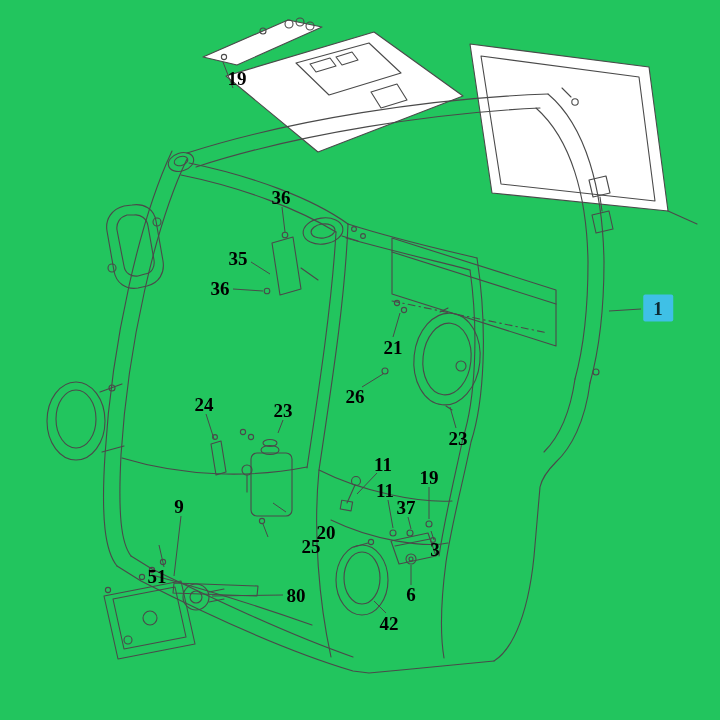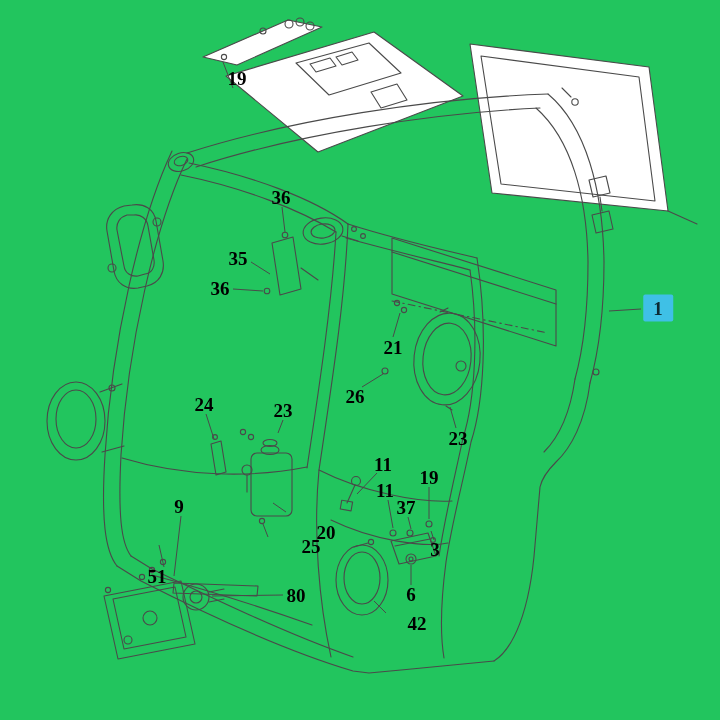--- a/index.html
+++ b/index.html
@@ -228,16 +228,16 @@
       <div class="part-label" style="left: 385px; top: 490px; text-align: right;">11</div>
       <div class="part-label" style="left: 429px; top: 477px;">19</div>
       <div class="part-label" style="left: 406px; top: 507px;">37</div>
       <div class="part-label" style="left: 435px; top: 549px;">3</div>
       <div class="part-label" style="left: 411px; top: 594px;">6</div>
       <div class="part-label" style="left: 294px; top: 532px; margin-left: 32px;">20</div>
       <div class="part-label" style="left: 271px; top: 546px; margin-left: 40px;">25</div>
       <div class="part-label" style="left: 179px; top: 506px;">9</div>
       <div class="part-label" style="left: 157px; top: 535px; margin-top: 41px;">51</div>
       <div class="part-label" style="left: 296px; top: 595px;">80</div>
-      <div class="part-label" style="left: 389px; top: 623px; margin-left: 28px;">42</div>
+      <div class="part-label" style="left: 389px; top: 623px;">42</div>
       <div class="part-label highlight" style="left: 658px; top: 308px;">1</div>
     </div>
 </div>
 
 </body></html>

